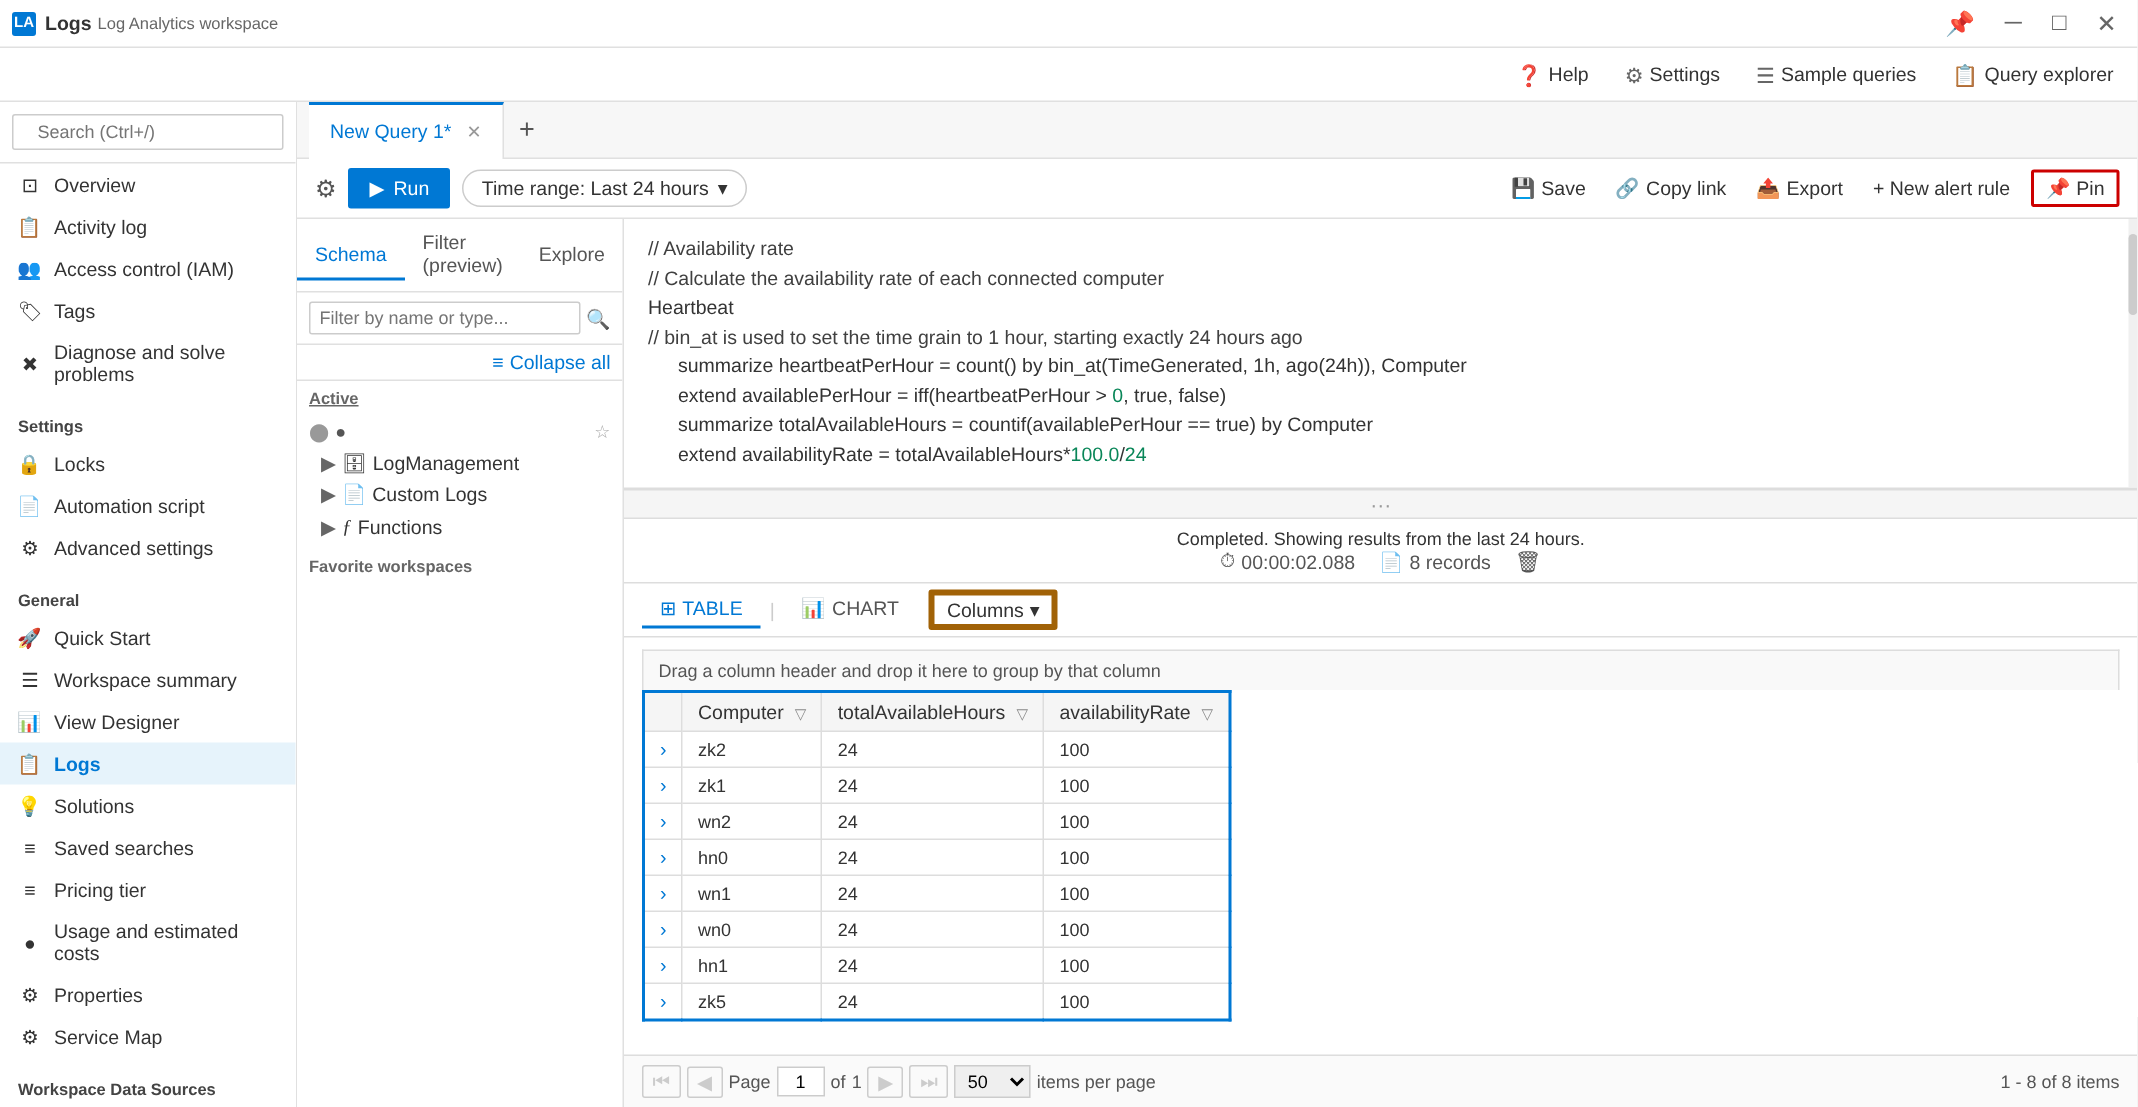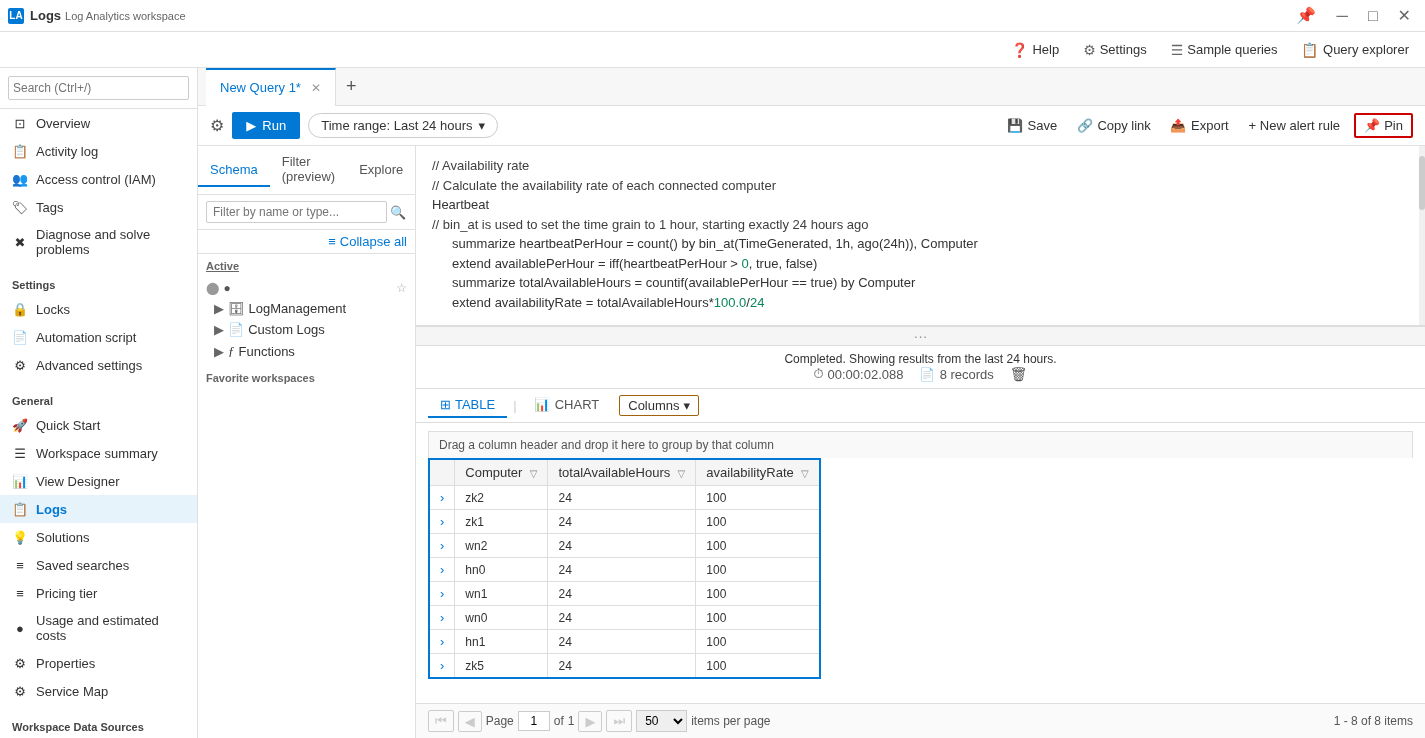--- a/index.html
+++ b/index.html
@@ -17,21 +17,21 @@
     .top-nav { display: flex; align-items: center; background: #fff; height: 36px; border-bottom: 1px solid #e0e0e0; padding: 0 12px; flex-shrink: 0; gap: 16px; }
     .top-nav-item { display: flex; align-items: center; gap: 4px; cursor: pointer; color: #333; font-size: 13px; padding: 0 4px; }
     .top-nav-icon { font-size: 14px; color: #666; }
 
     
     .main-layout { display: flex; flex: 1; overflow: hidden; }
 
     
     .sidebar { width: 198px; background: #fff; border-right: 1px solid #e0e0e0; display: flex; flex-direction: column; flex-shrink: 0; overflow-y: auto; }
     .sidebar-search { padding: 8px; border-bottom: 1px solid #e0e0e0; }
-    .sidebar-search input { width: 100%; border: 1px solid #ccc; border-radius: 2px; padding: 4px 4px; font-size: 12px; color: #333; }
+    .sidebar-search input { width: 100%; border: 1px solid #ccc; border-radius: 2px; padding: 4px 16px; font-size: 12px; color: #333; }
     .sidebar-item { display: flex; align-items: center; gap: 8px; padding: 6px 12px; cursor: pointer; color: #333; font-size: 13px; }
     .sidebar-item.active { background: #e6f3fb; color: #0078d4; font-weight: 600; }
     .sidebar-item-icon { width: 16px; height: 16px; display: flex; align-items: center; justify-content: center; font-size: 13px; flex-shrink: 0; }
     .sidebar-divider { height: 1px; background: #e0e0e0; margin: 4px 0; }
     .sidebar-section-label { font-size: 11px; color: #444; font-weight: 700; padding: 8px 12px 4px; }
 
     
     .content-area { flex: 1; display: flex; flex-direction: column; overflow: hidden; }
 
     
@@ -83,21 +83,21 @@
     .results-area { flex: 1; display: flex; flex-direction: column; overflow: hidden; background: #fff; }
     .results-divider { display: flex; align-items: center; justify-content: center; height: 20px; cursor: row-resize; background: #f5f5f5; border-top: 1px solid #ddd; border-bottom: 1px solid #ddd; }
     .results-divider span { color: #999; font-size: 14px; }
     .results-header { display: flex; align-items: center; padding: 6px 12px; border-bottom: 1px solid #ddd; background: #fff; flex-shrink: 0; flex-direction: column; }
     .results-status { font-size: 12px; color: #333; flex: 1; }
     .results-meta { display: flex; align-items: center; gap: 16px; font-size: 12px; color: #555; }
     .results-meta-item { display: flex; align-items: center; gap: 4px; }
     .results-tabs { display: flex; align-items: center; padding: 4px 12px; border-bottom: 1px solid #ddd; gap: 0; flex-shrink: 0; }
     .results-tab { display: flex; align-items: center; gap: 4px; padding: 4px 12px; cursor: pointer; font-size: 12px; color: #0078d4; border-bottom: 2px solid #0078d4; font-weight: 500; }
     .results-tab.inactive { color: #555; border-bottom: 2px solid transparent; }
-    .columns-btn { display: flex; align-items: center; gap: 4px; margin-left: 8px; cursor: pointer; font-size: 12px; color: #333; border: 1px solid #a16207; border-radius: 2px; padding: 2px 8px; background: #fff; }
+    .columns-btn { display: flex; align-items: center; gap: 4px; margin-left: 8px; cursor: pointer; font-size: 12px; color: #333; border: 4px solid #a16207; border-radius: 2px; padding: 2px 8px; background: #fff; }
 
     
     .data-table-container { flex: 1; overflow: auto; padding: 8px 12px; }
     .drag-hint { font-size: 12px; color: #555; padding: 6px 10px; background: #f9f9f9; border: 1px solid #ddd; border-bottom: none; }
     .data-table { width: 380px; border: 2px solid #0078d4; border-collapse: collapse; }
     .data-table th { background: #f5f5f5; border: 1px solid #ddd; padding: 5px 10px; font-size: 12px; font-weight: 500; color: #333; text-align: left; white-space: nowrap; }
     .data-table td { border: 1px solid #ddd; padding: 4px 10px; font-size: 12px; color: #333; }
     .col-filter { font-size: 10px; color: #888; margin-left: 4px; cursor: pointer; }
 
     

